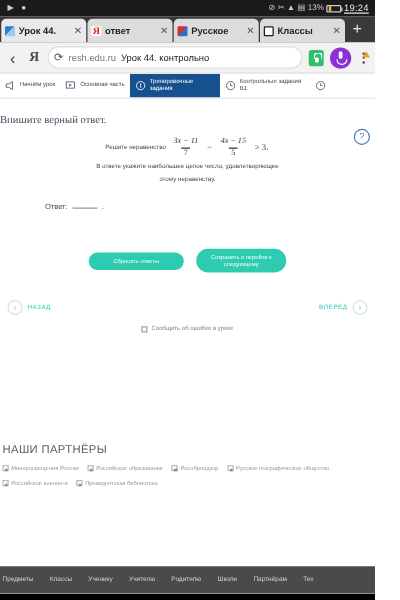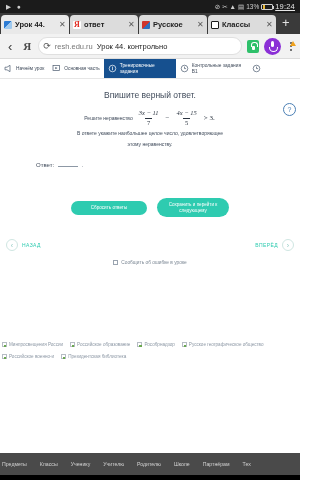--- a/index.html
+++ b/index.html
@@ -91,21 +91,21 @@
   }
   .ln-item {
     display:flex; align-items:center; gap:3px; padding:0 4px;
     font-size:4.8px; color:#3f4a5a; line-height:1.15; flex:0 0 auto;
   }
   .ln-item.active { background:#16508f; color:#fff; }
   .ln-ic { width:9px; height:9px; flex:0 0 9px; position:relative; }
   .ln-ic svg { display:block; }
   .ln-lbl { max-width:52px; }
 
-  .q-title { text-align:center; font-size:8.5px; color:#3f4a5a; padding:11px 0 9px; }
+  .q-title { font-size:8.5px; color:#3f4a5a; padding:11px 0 9px;font-family:Liberation Serif, serif; }
 
   .q-body { padding:0 12px; position:relative; }
   .q-line1 { display:flex; align-items:center; justify-content:center; flex-wrap:wrap; font-size:5px; color:#3f4a5a; gap:2px; line-height:1.3; }
   .q-txt { font-size:5px; color:#3f4a5a; }
   .frac { display:inline-flex; flex-direction:column; align-items:center; font-family:"Liberation Serif", serif; font-size:6.5px; color:#2b3440; margin:0 2px; vertical-align:middle; }
   .frac .num { padding:0 2px 0.5px; font-style:italic; }
   .frac .den { border-top:1px solid #2b3440; padding:0.5px 2px 0; font-style:italic; }
   .frac .nostyle { font-style:normal; }
   .op { font-family:"Liberation Serif", serif; font-size:7px; color:#2b3440; padding:0 1px; }
   .q-line2 { text-align:center; font-size:5px; color:#3f4a5a; margin-top:5px; }
@@ -313,20 +313,21 @@
         <span class="circ">›</span>
       </div>
     </div>
 
     <div class="report">
       <span class="report-ic"></span>
       <span>Сообщить об ошибке в уроке</span>
     </div>
 
     <div class="partners">
+      <div class="partners-h">НАШИ ПАРТНЁРЫ</div>
       <div class="partner-list">
         <div class="partner">
           <span class="brokenimg"></span>
           <span>Минпросвещения России</span>
         </div>
         <div class="partner">
           <span class="brokenimg"></span>
           <span>Российское образование</span>
         </div>
         <div class="partner">

